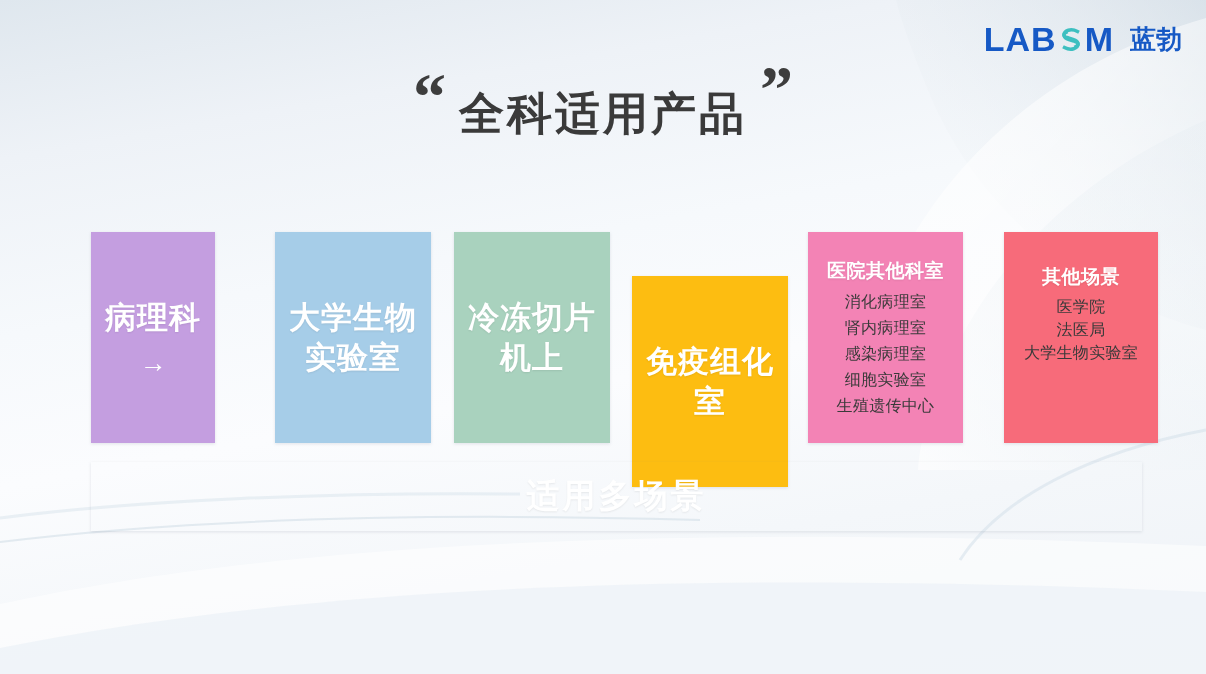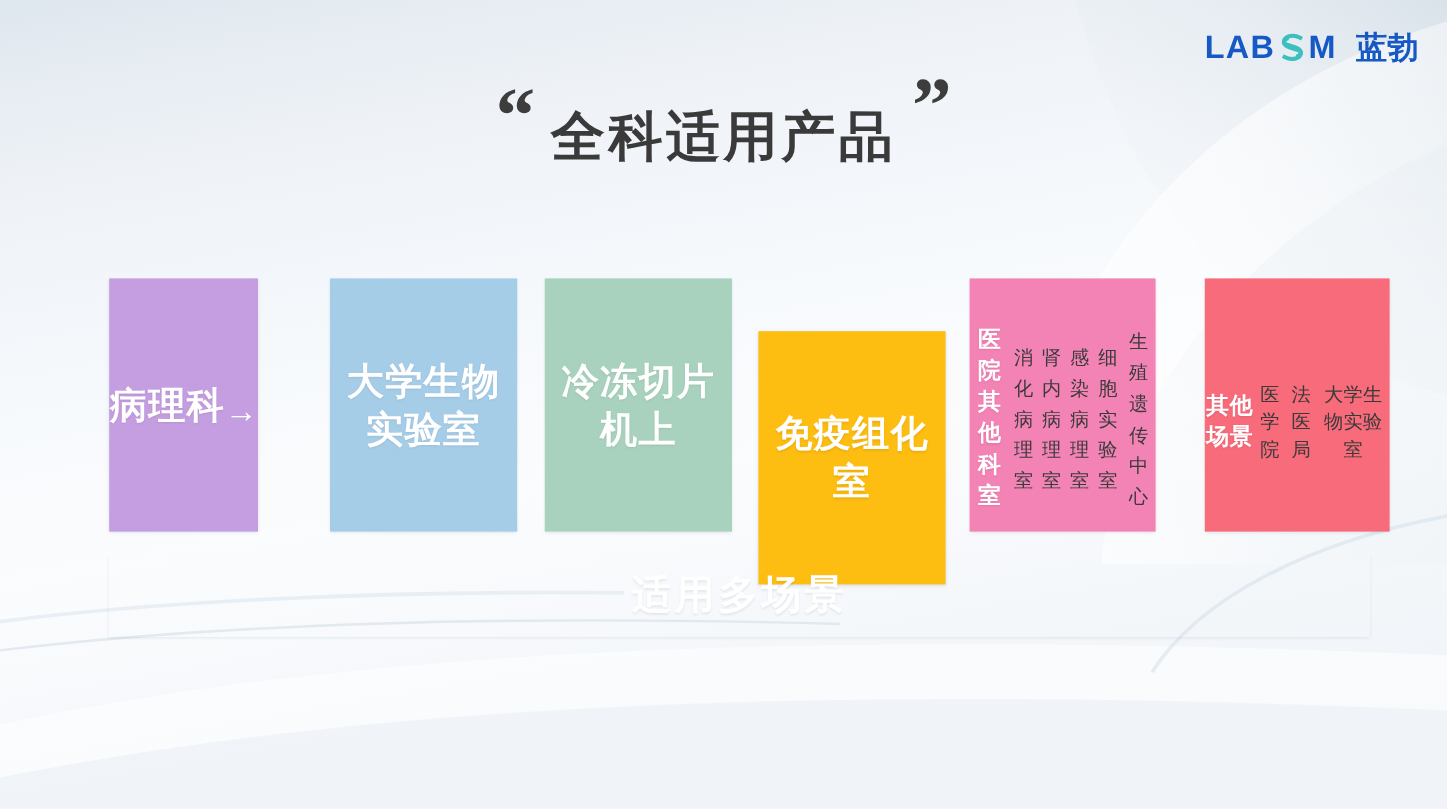--- a/index.html
+++ b/index.html
@@ -16,21 +16,21 @@
   
   .bgfx { position:absolute; inset:0; overflow:hidden; pointer-events:none; }
   .bgfx svg { position:absolute; inset:0; width:100%; height:100%; }
 
   
   #logo {
     position:absolute; top:24px; right:24px;
     display:flex; align-items:center; height:30px;
   }
   #logo .lg-text {
-    font-size:27px; font-weight:bold; letter-spacing:1px;
+    font-size:34px; font-weight:bold; letter-spacing:1px;
     color:#1659C5; line-height:1;
   }
   #logo .lg-mark { margin:0 -1px; display:flex; align-items:center; }
   #logo .lg-cn {
     font-size:26px; font-weight:bold; color:#1659C5;
     margin-left:16px; line-height:1;
   }
 
   
   #title-wrap {
@@ -49,21 +49,21 @@
     letter-spacing:3px; line-height:1.2; padding-top:25px;
   }
 
   
   #cards {
     position:absolute; left:91px; top:232px;
     width:1051px; height:211px;
   }
   .card {
     position:absolute; top:0; height:211px;
-    display:flex; flex-direction:row;
+    display:flex; flex-direction:column;
     align-items:center; justify-content:center;
     box-shadow:0 1px 3px rgba(120,130,145,.20);
   }
   .card.big .card-title {
     color:#ffffff; font-weight:bold; font-size:31px;
     line-height:1.28; text-align:center; letter-spacing:1px;
     text-shadow:0 1px 2px rgba(0,0,0,.08);
   }
   .card .arrow {
     color:#ffffff; font-size:27px; line-height:1;
@@ -73,21 +73,21 @@
   .card.list .list-head {
     color:#ffffff; font-weight:bold; font-size:19px;
     letter-spacing:.5px; margin-bottom:5px; text-align:center;
     text-shadow:0 1px 2px rgba(0,0,0,.08);
   }
   .card.list .list-item {
     color:#3a3a3a; font-size:16px; line-height:1.62;
     text-align:center; letter-spacing:.3px;
   }
   .card.list.scene { justify-content:flex-start; padding-top:32px;margin-left:16px; }
-  .card.list.scene .list-item { line-height:1.45;font-family:Liberation Mono, monospace; }
+  .card.list.scene .list-item { line-height:1.45; }
 
   
   #banner {
     position:absolute; left:91px; top:462px;
     width:1051px; height:69px;
     display:flex; align-items:center; justify-content:center;
     box-shadow:0 1px 3px rgba(120,130,145,.20);
   }
   #banner .banner-text {
     color:#ffffff; font-weight:bold; font-size:33px; letter-spacing:3px;

